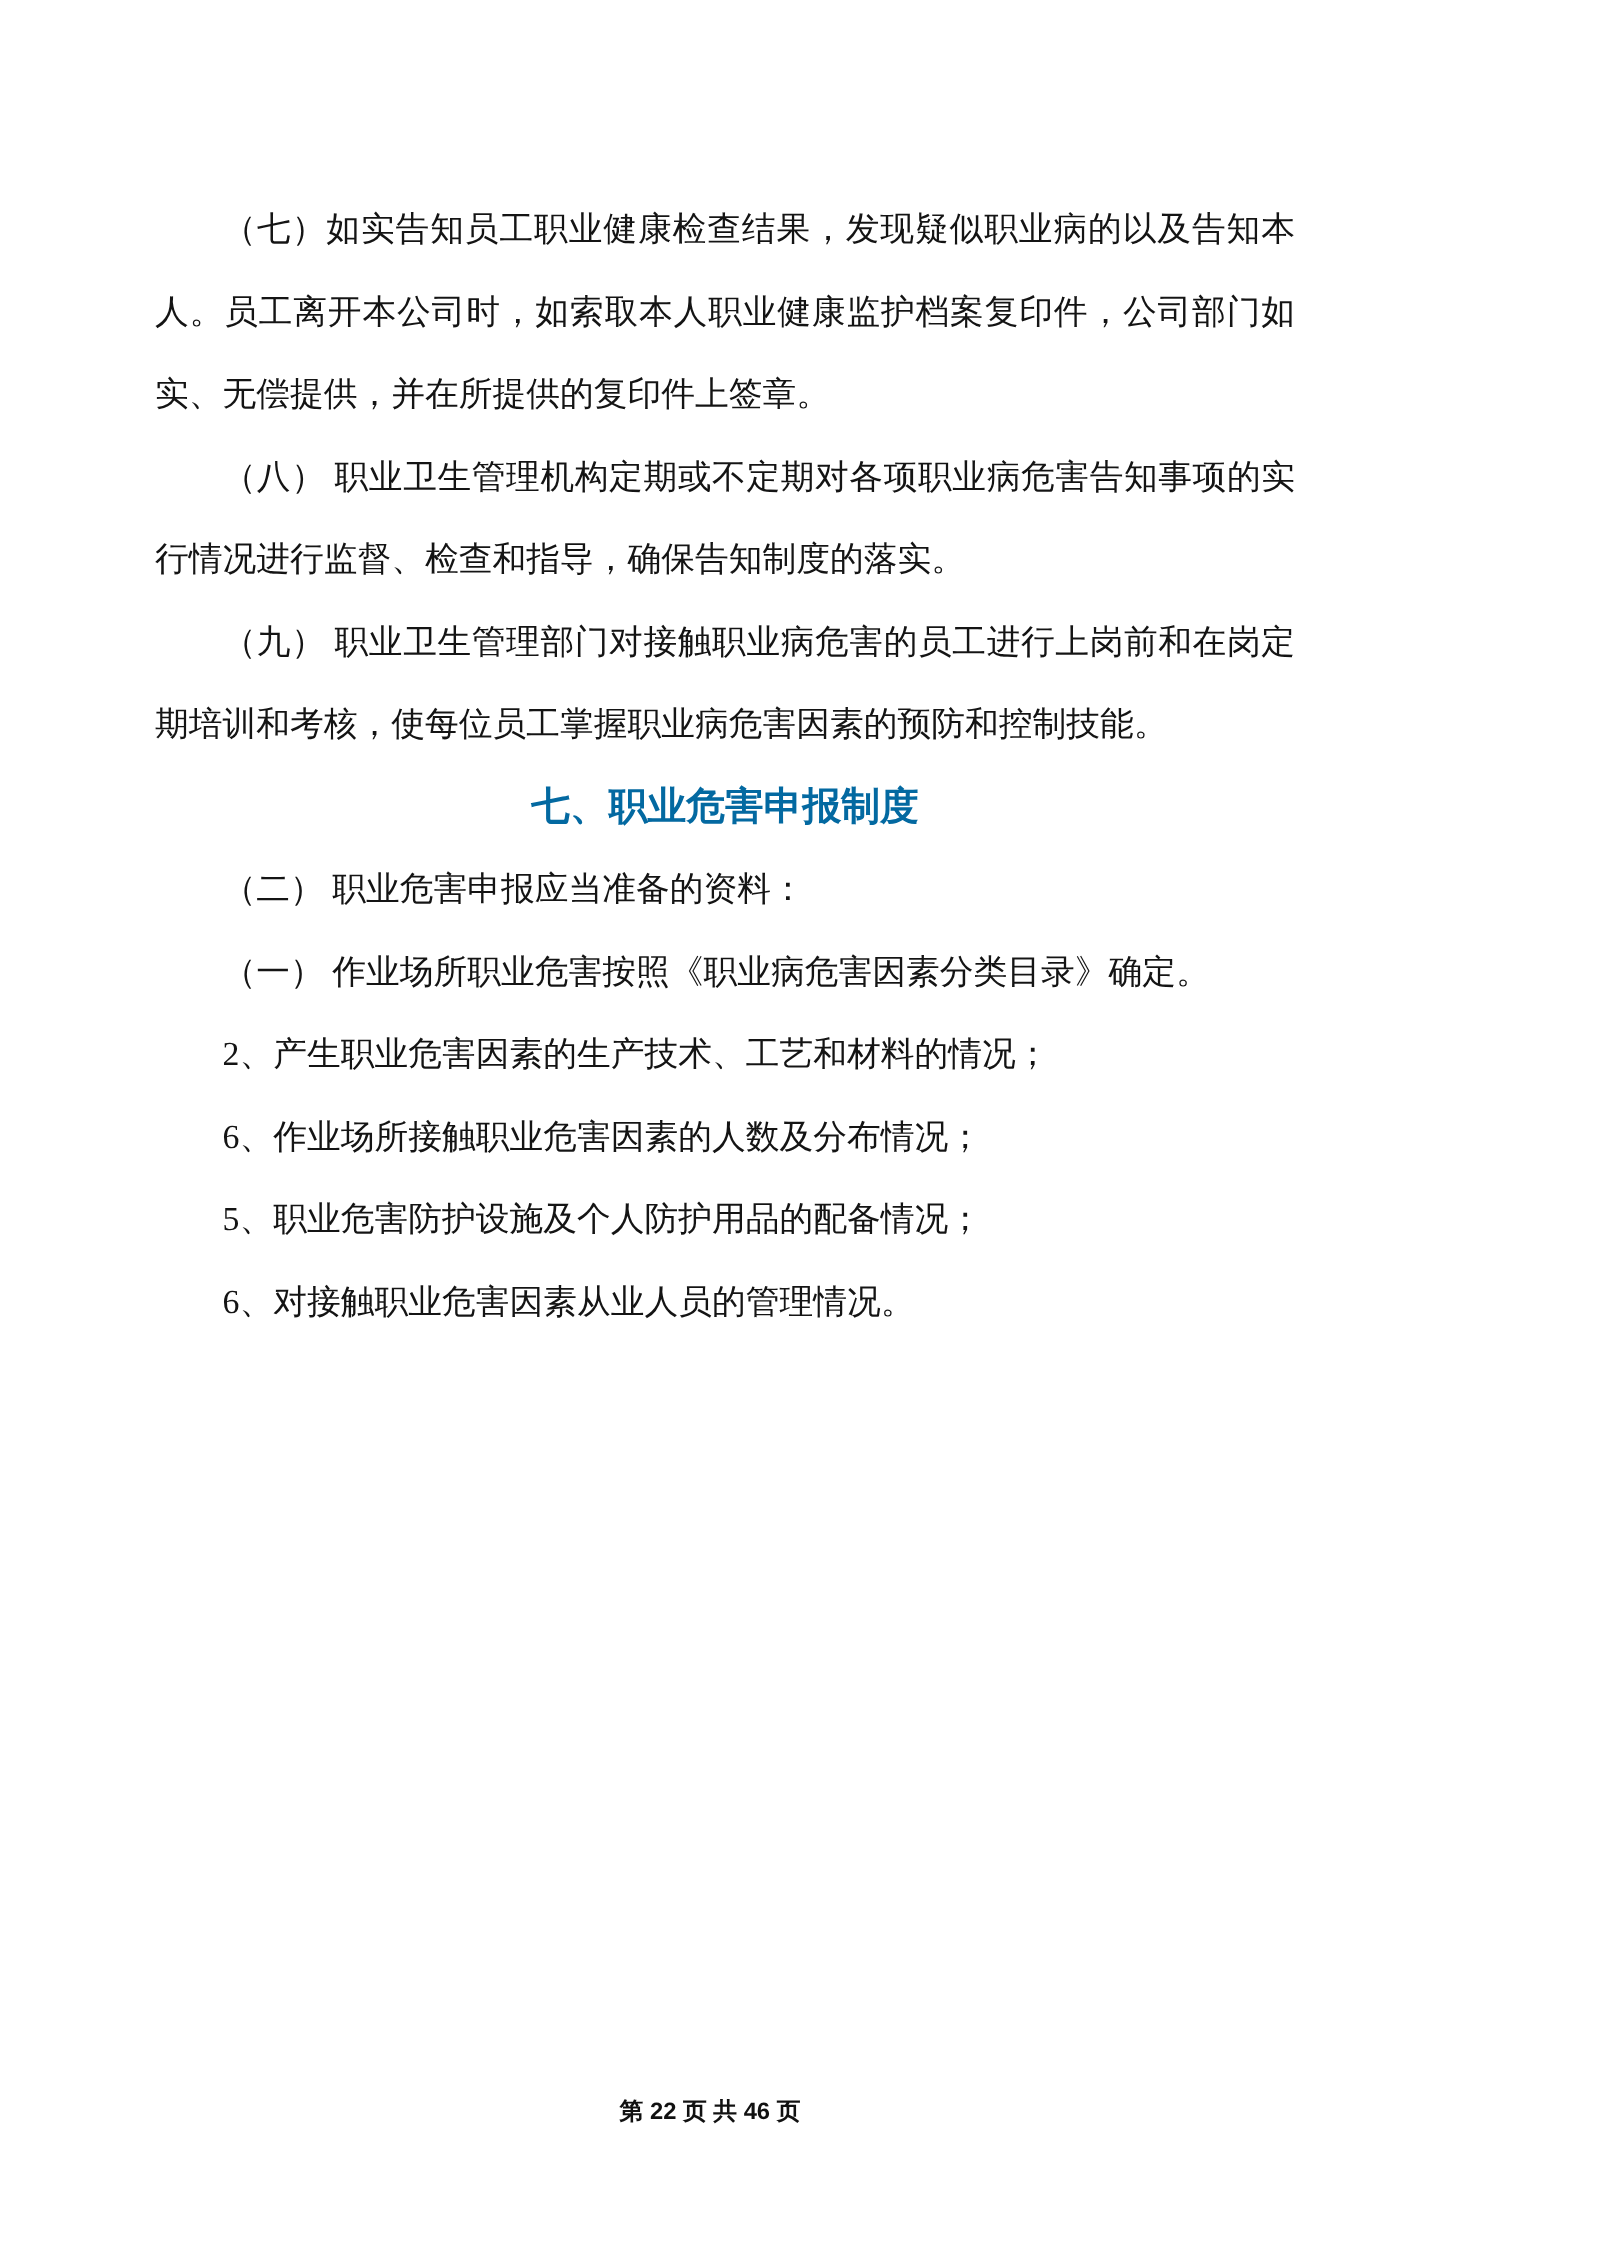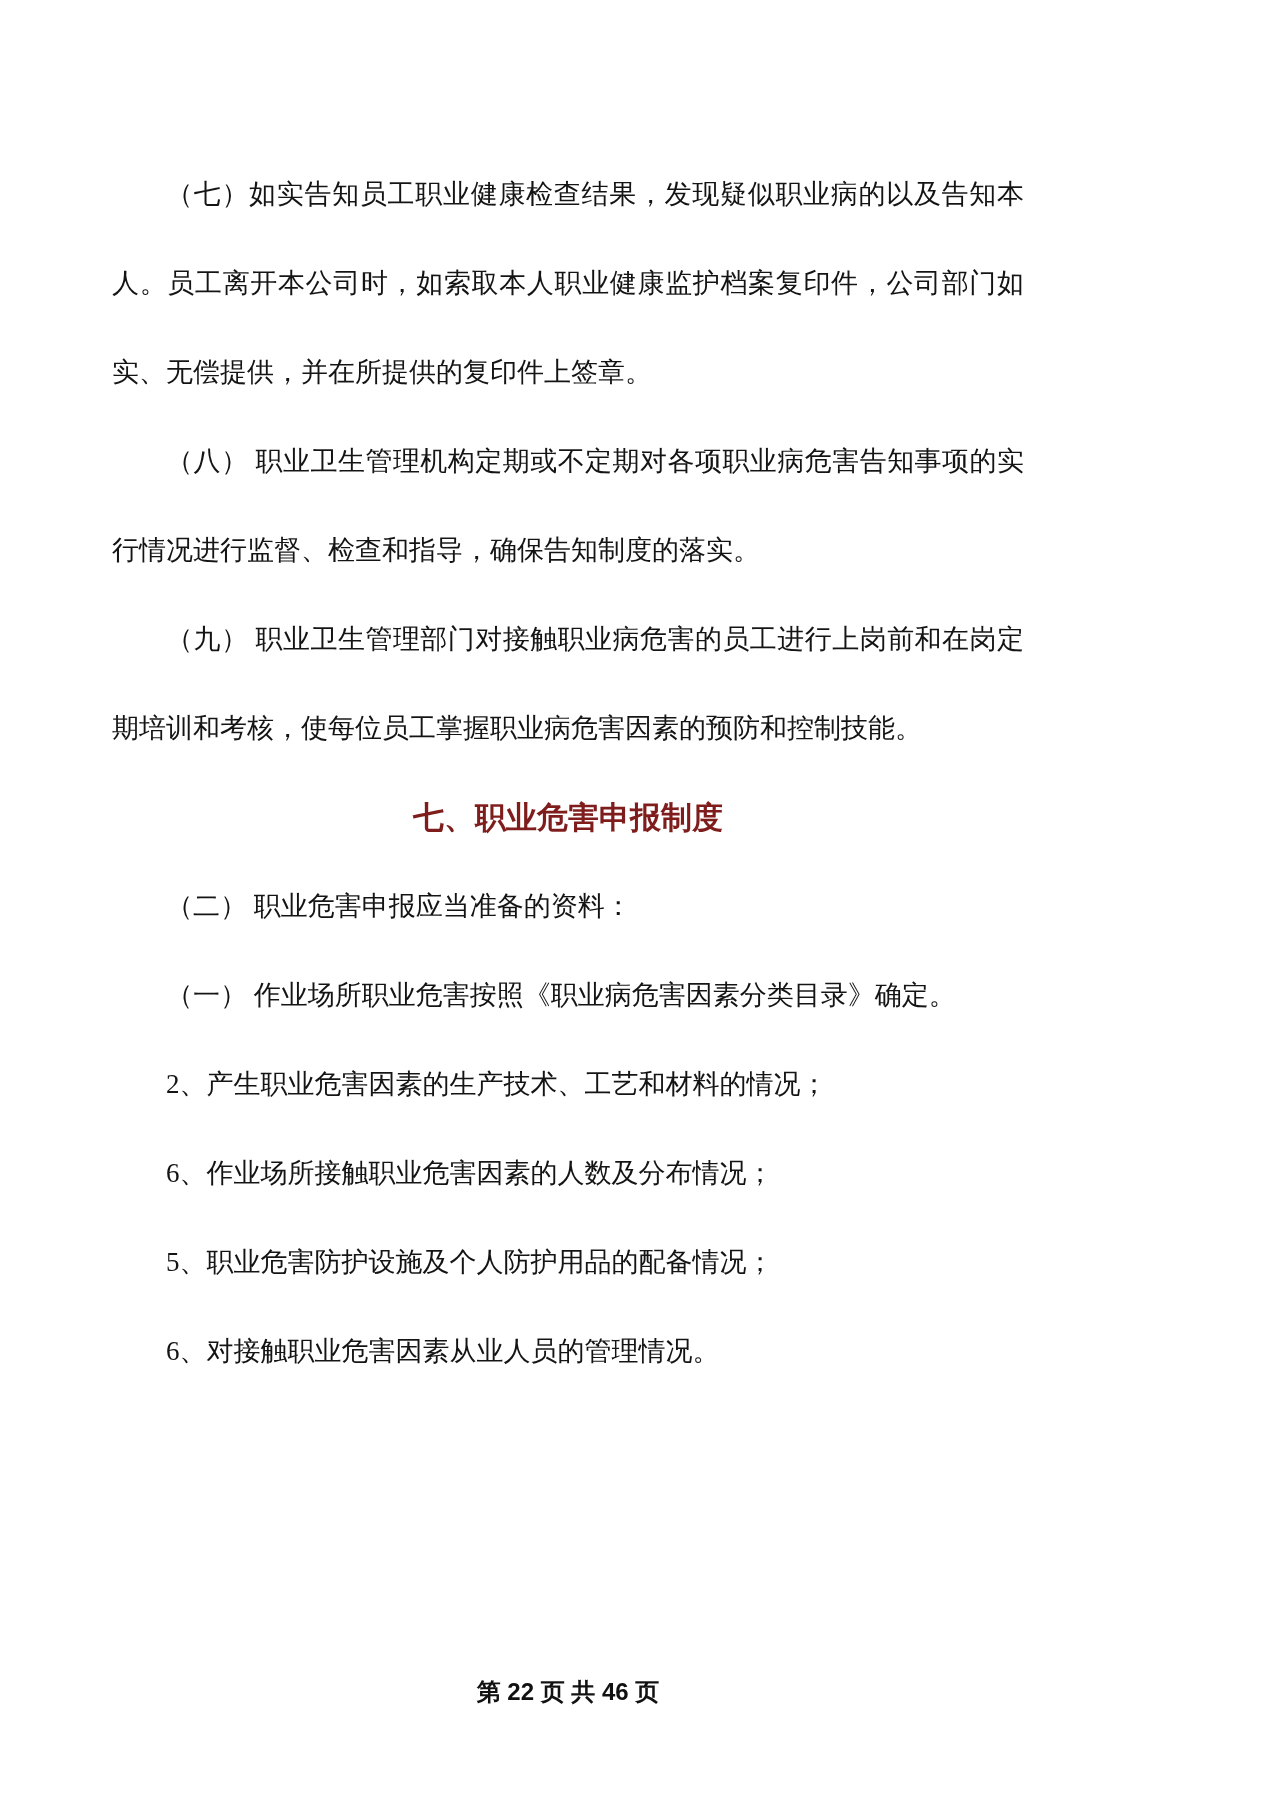--- a/index.html
+++ b/index.html
@@ -9,51 +9,51 @@
   }
   .page {
     position: relative;
     width: 1280px;
     height: 1810px;
     background: #ffffff;
     overflow: hidden;
   }
   .doc-body {
     position: absolute;
-    left: 112px;
+    left: 124px;
     top: 150px;
     width: 912px;
     font-family: "Liberation Serif", "DejaVu Serif", serif;
     font-size: 27px;
-    line-height: 89px;
+    line-height: 66px;
     color: #141414;
     text-align: justify;
   }
   .para {
     margin: 0;
     text-indent: 2em;
   }
   .heading {
     margin: 0;
     text-indent: 0;
     text-align: center;
     font-family: "Liberation Sans", "DejaVu Sans", sans-serif;
     font-weight: bold;
     font-size: 31px;
-    color: #7f1d1d;
+    color: #0369a1;
   }
   .page-footer {
     position: absolute;
     left: 112px;
     top: 1676px;
     width: 912px;
     text-align: center;
     font-family: "Liberation Sans", "DejaVu Sans", sans-serif;
     font-weight: bold;
-    font-size: 24px;
+    font-size: 19px;
     color: #111111;
   }
 </style>
 </head>
 <body>
 
 <div class="page">
   <main class="doc-body">
       <p class="para">（七）如实告知员工职业健康检查结果，发现疑似职业病的以及告知本人。员工离开本公司时，如索取本人职业健康监护档案复印件，公司部门如实、无偿提供，并在所提供的复印件上签章。</p>
       <p class="para">（八） 职业卫生管理机构定期或不定期对各项职业病危害告知事项的实行情况进行监督、检查和指导，确保告知制度的落实。</p>

